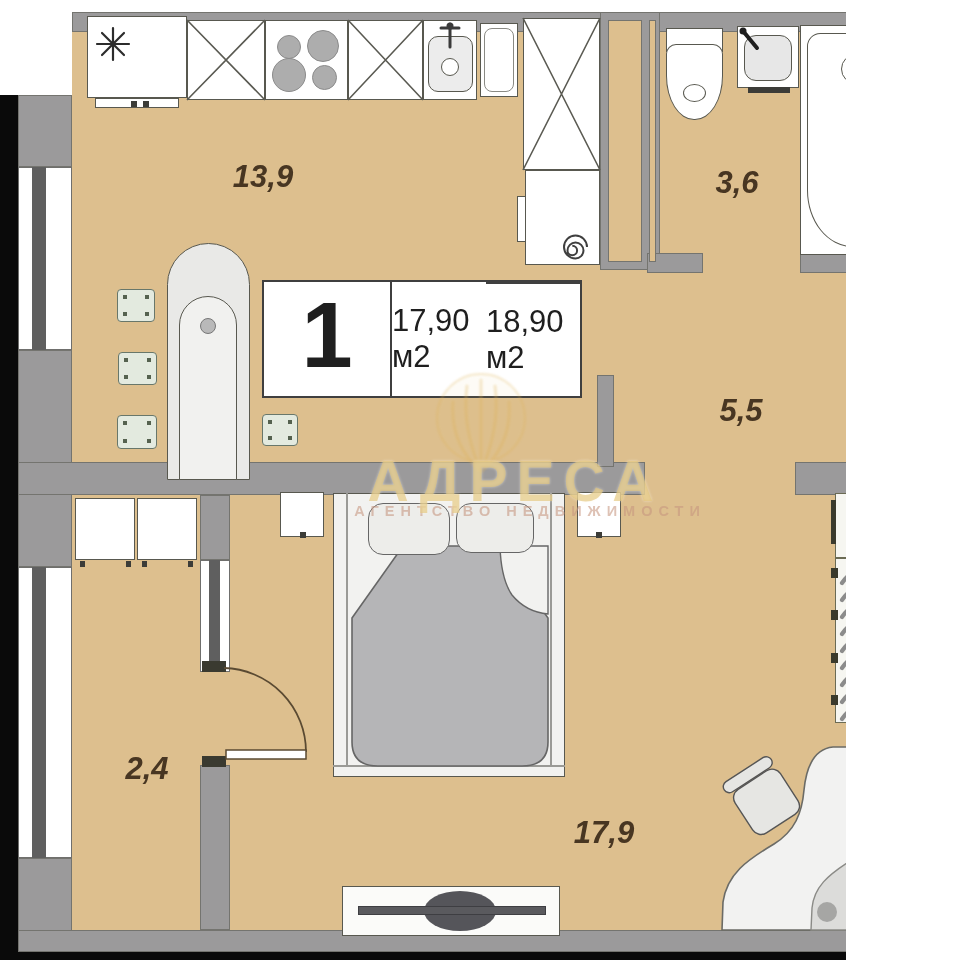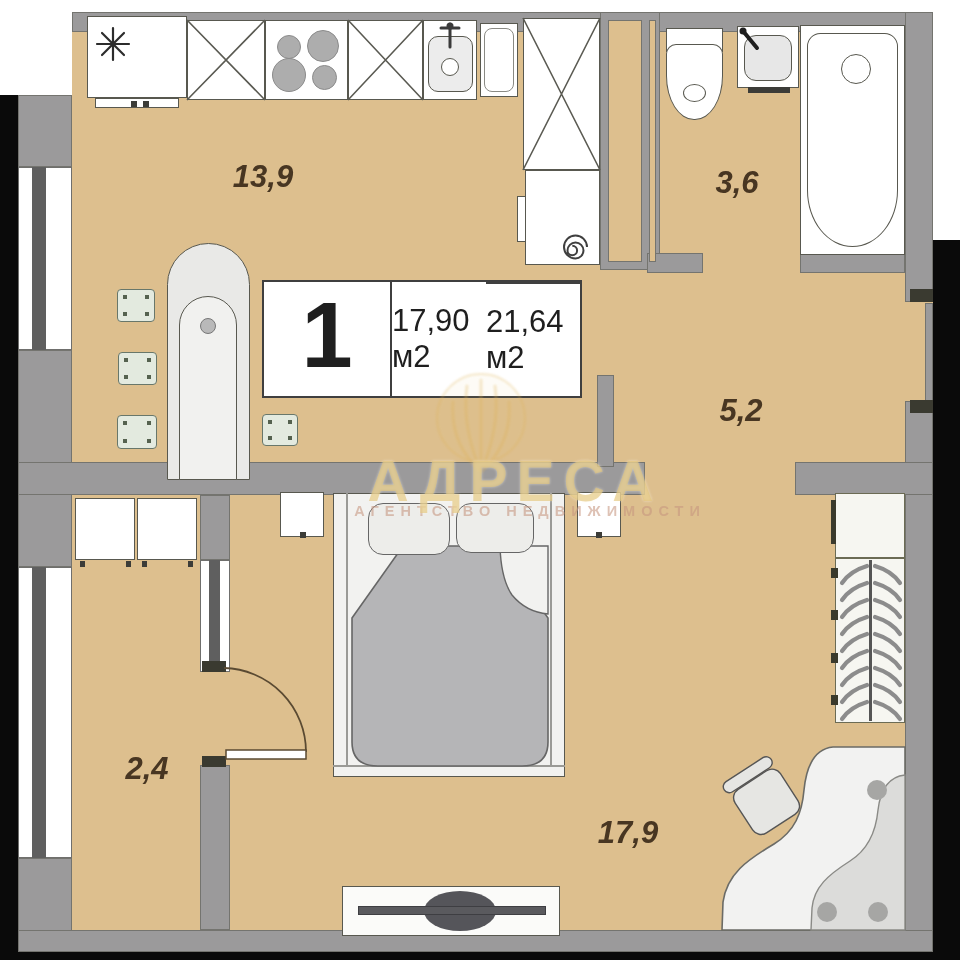--- a/index.html
+++ b/index.html
@@ -1,16 +1,16 @@
 <!DOCTYPE html>
 <html><head>
 <meta charset="utf-8">
 <style>
   html,body{margin:0;padding:0;background:#fff;}
-  #stage{position:relative;width:960px;height:960px;background:#ffffff;overflow:hidden;
+  #stage{position:relative;width:846px;height:960px;background:#ffffff;overflow:hidden;
          font-family:"Liberation Sans", sans-serif;}
   .abs{position:absolute;box-sizing:border-box;}
   .floor{background:#ddbf8e;}
   .wall{background:#9b9a9b;border:1px solid #74746f;z-index:10;}
   .slot{background:#ddbf8e;border:1px solid #74746f;z-index:11;}
   .window{background:#ffffff;border:1px solid #6f6f6d;z-index:11;}
   .winbar{background:#5f5f5f;z-index:12;}
   .jamb{background:#3a3a30;z-index:13;}
   .wbox{background:#ffffff;border:1.5px solid #58584f;z-index:12;}
   .lite{background:#f1f1ef;border:1.5px solid #58584f;z-index:12;}
@@ -204,29 +204,29 @@
     </g>
 
     <g stroke="#8c8c8c" stroke-width="4.2" stroke-linecap="round" fill="none">
       <path d="M867 566 C857 569 848 574 842 583 M867 583 C857 586 848 591 842 600 M867 600 C857 603 848 608 842 617 M867 617 C857 620 848 625 842 634 M867 634 C857 637 848 642 842 651 M867 651 C857 654 848 659 842 668 M867 668 C857 671 848 676 842 685 M867 685 C857 688 848 693 842 702 M867 702 C857 705 848 710 842 719"></path>
       <path d="M875 566 C885 569 894 574 900 583 M875 583 C885 586 894 591 900 600 M875 600 C885 603 894 608 900 617 M875 617 C885 620 894 625 900 634 M875 634 C885 637 894 642 900 651 M875 651 C885 654 894 659 900 668 M875 668 C885 671 894 676 900 685 M875 685 C885 688 894 693 900 702 M875 702 C885 705 894 710 900 719"></path>
     </g>
   </svg>
 
   <div class="abs room-label" style="left:263px;top:177px;">13,9</div>
   <div class="abs room-label" style="left:737px;top:183px;">3,6</div>
-  <div class="abs room-label" style="left:741px;top:411px;">5,2</div>
+  <div class="abs room-label" style="left:741px;top:411px;">5,5</div>
   <div class="abs room-label" style="left:147px;top:769px;">2,4</div>
-  <div class="abs room-label" style="left:628px;top:833px;">17,9</div>
+  <div class="abs room-label" style="left:604px;top:833px;">17,9</div>
 
   <div class="abs area-card">
     <div class="ac-left">1</div>
     <div class="ac-right">
       <div class="ac-cell">17,90 м2</div>
-      <div class="ac-cell">21,64 м2</div>
+      <div class="ac-cell">18,90 м2</div>
     </div>
   </div>
 
   <svg class="abs wm-emblem" width="112" height="112" viewBox="0 0 112 112">
     <circle cx="56" cy="50" r="44" fill="rgba(230,195,110,0.14)" stroke="rgba(222,178,84,0.7)" stroke-width="2"></circle>
     <path d="M56 104 V12 M56 104 C44 76 38 48 42 18 M56 104 C68 76 74 48 70 18 M56 104 C34 84 26 60 28 34 M56 104 C78 84 86 60 84 34" stroke="rgba(222,178,84,0.75)" stroke-width="3" fill="none" stroke-linecap="round"></path>
   </svg>
   <div class="abs wm-sub">АГЕНТСТВО НЕДВИЖИМОСТИ</div>
   <div class="abs wm-title">АДРЕСА</div>
 

